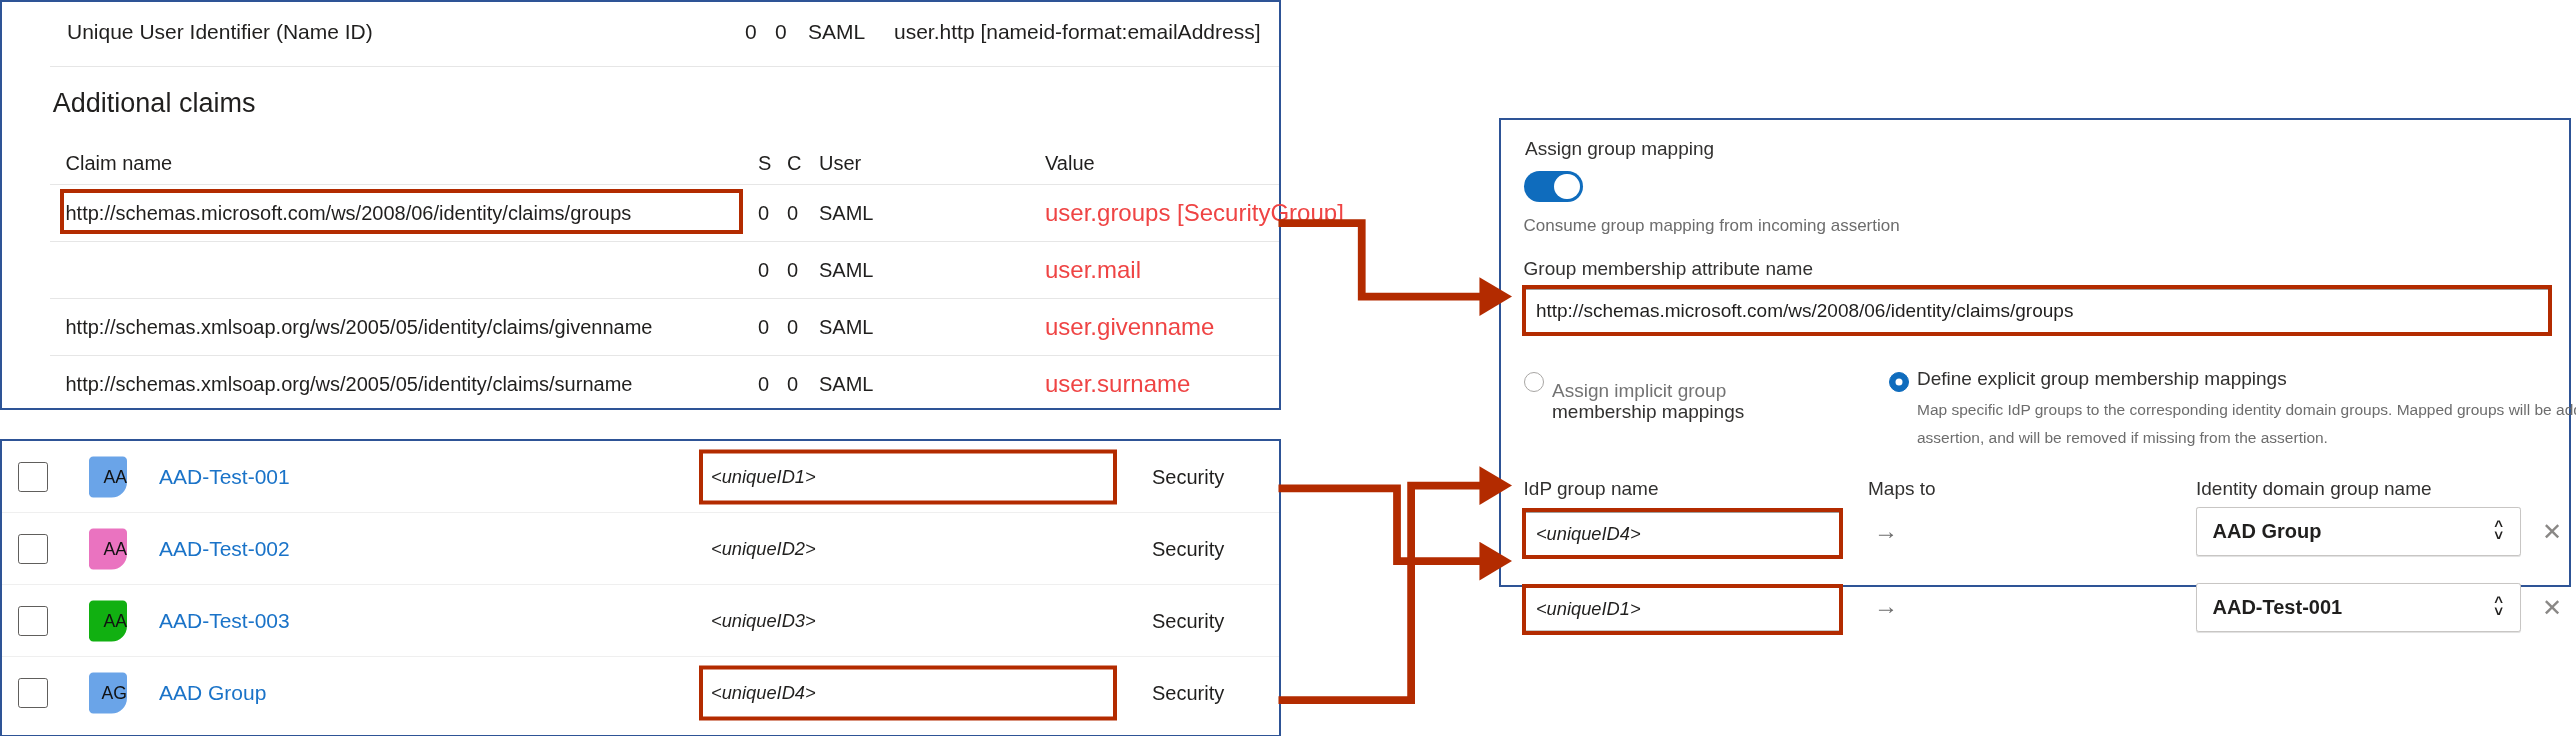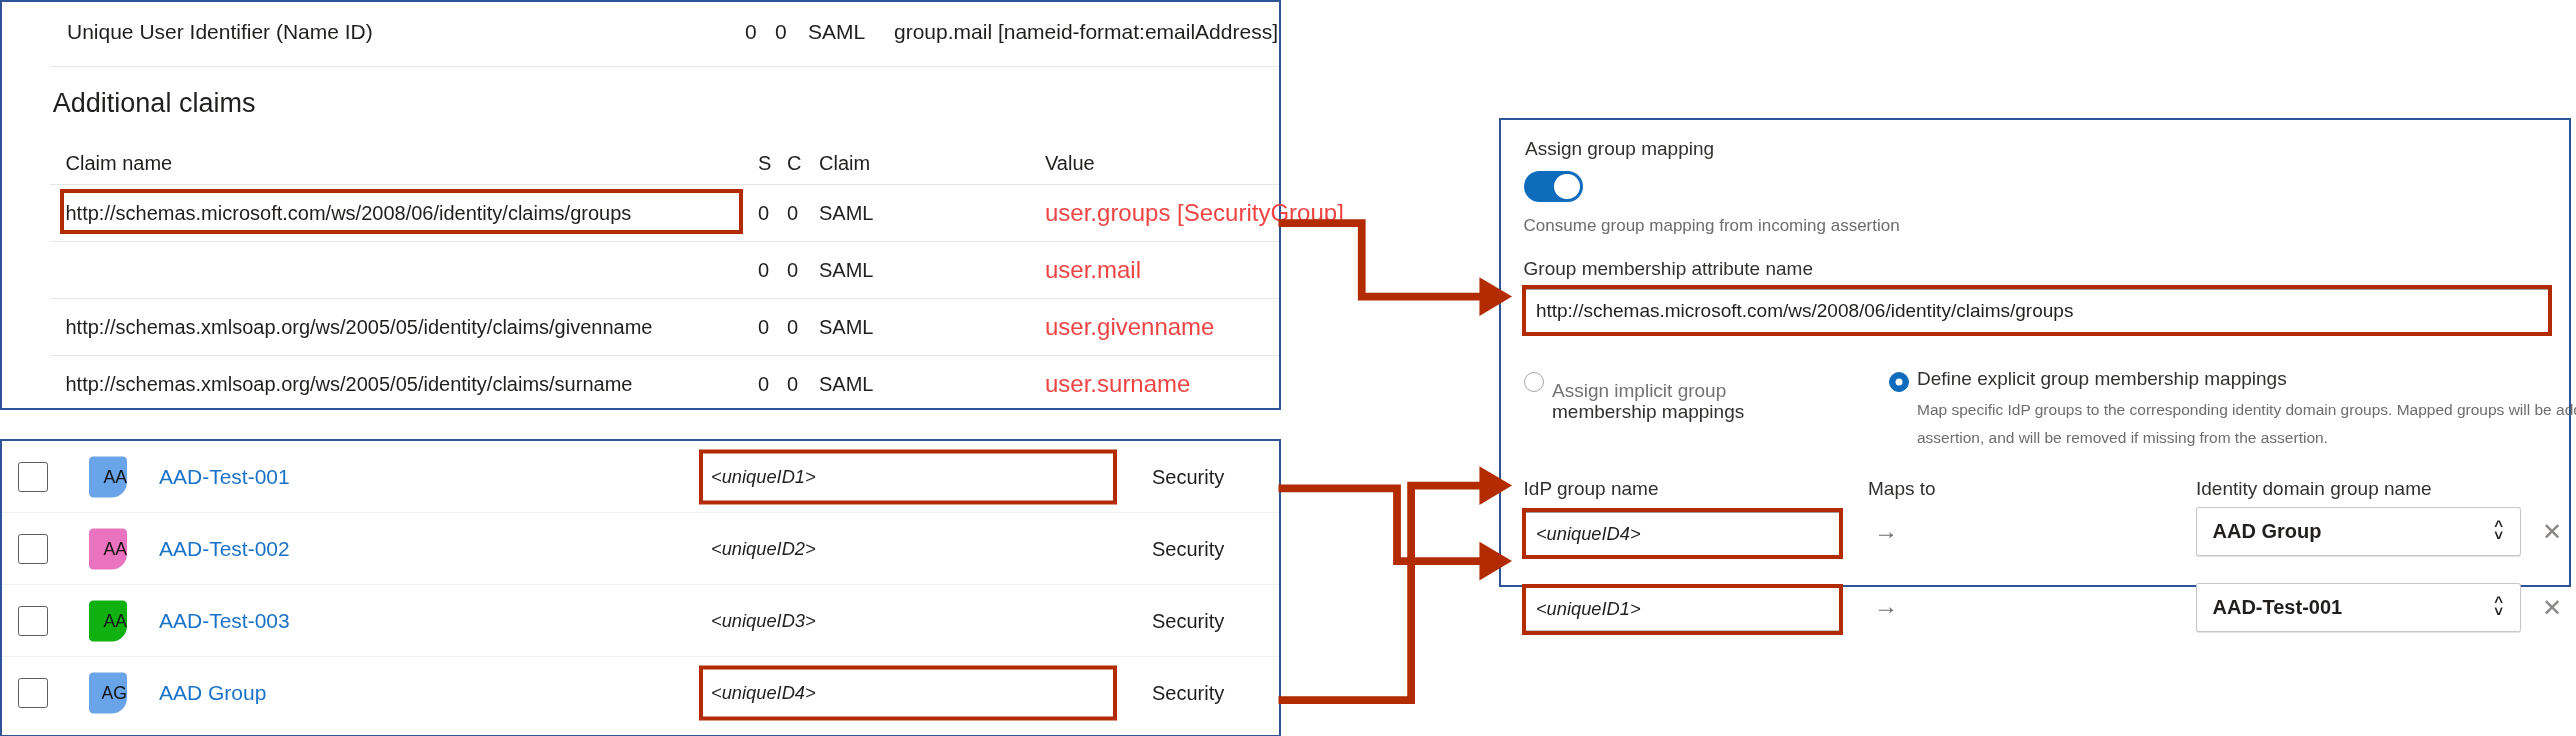--- a/index.html
+++ b/index.html
@@ -398,32 +398,32 @@
 <div id="stage">
 
   <div class="panel" id="claims-panel">
     <div class="claims-inner">
 
       <div class="nameid-row">
         <div class="nameid-label">Unique User Identifier (Name ID)</div>
         <div class="nameid-s">0</div>
         <div class="nameid-c">0</div>
         <div class="nameid-type">SAML</div>
-        <div class="nameid-val">group.mail [nameid-format:emailAddress]</div>
+        <div class="nameid-val">user.http [nameid-format:emailAddress]</div>
       </div>
 
       <div class="section-heading">Additional claims</div>
 
       <div class="claims-table">
 
         <div class="ct-head">
           <div class="ct-c-name">Claim name</div>
           <div class="ct-c-s">S</div>
           <div class="ct-c-c">C</div>
-          <div class="ct-c-type">Claim</div>
+          <div class="ct-c-type">User</div>
           <div class="ct-c-val">Value</div>
         </div>
 
         <div class="ct-row">
           <div class="hl-claim"></div>
           <div class="ct-c-name">http://schemas.microsoft.com/ws/2008/06/identity/claims/groups</div>
           <div class="ct-c-s">0</div>
           <div class="ct-c-c">0</div>
           <div class="ct-c-type">SAML</div>
           <div class="ct-c-val">user.groups [SecurityGroup]</div>

